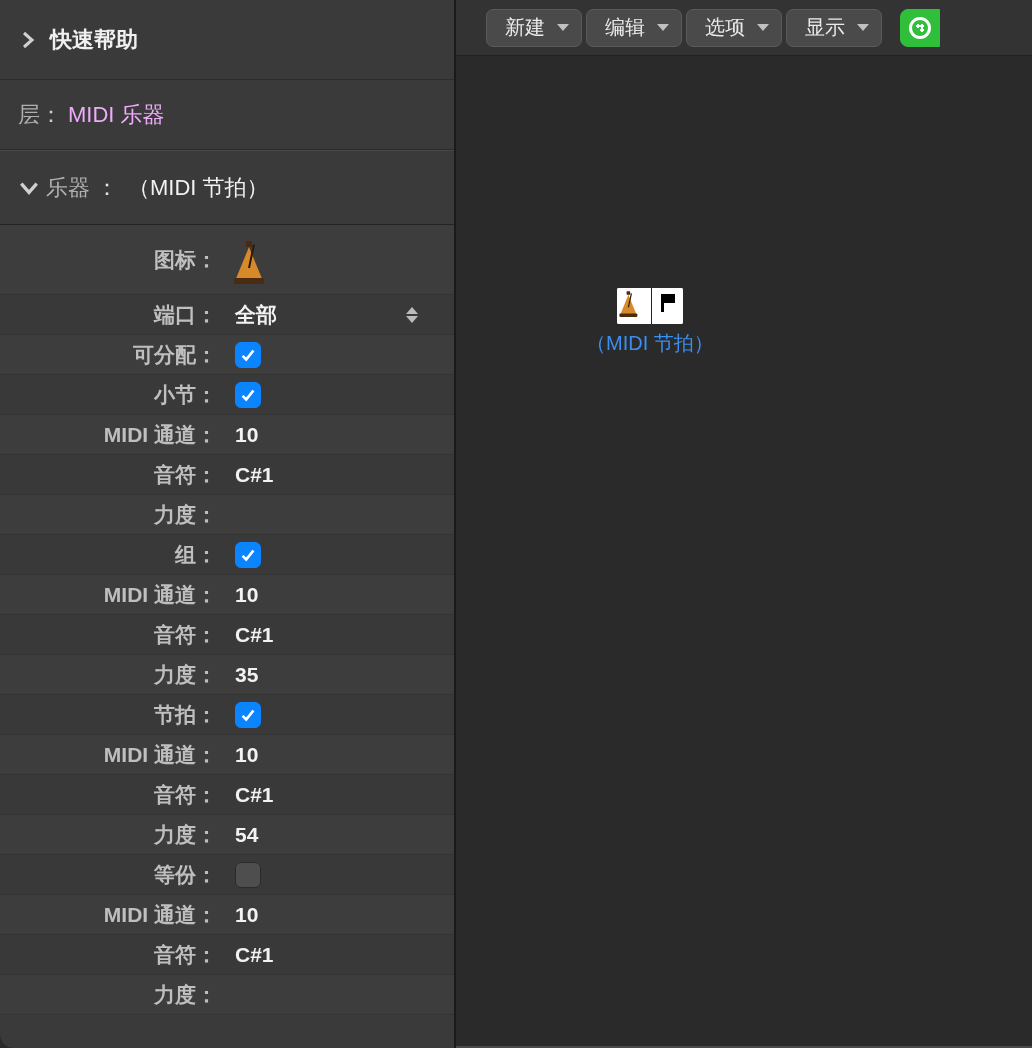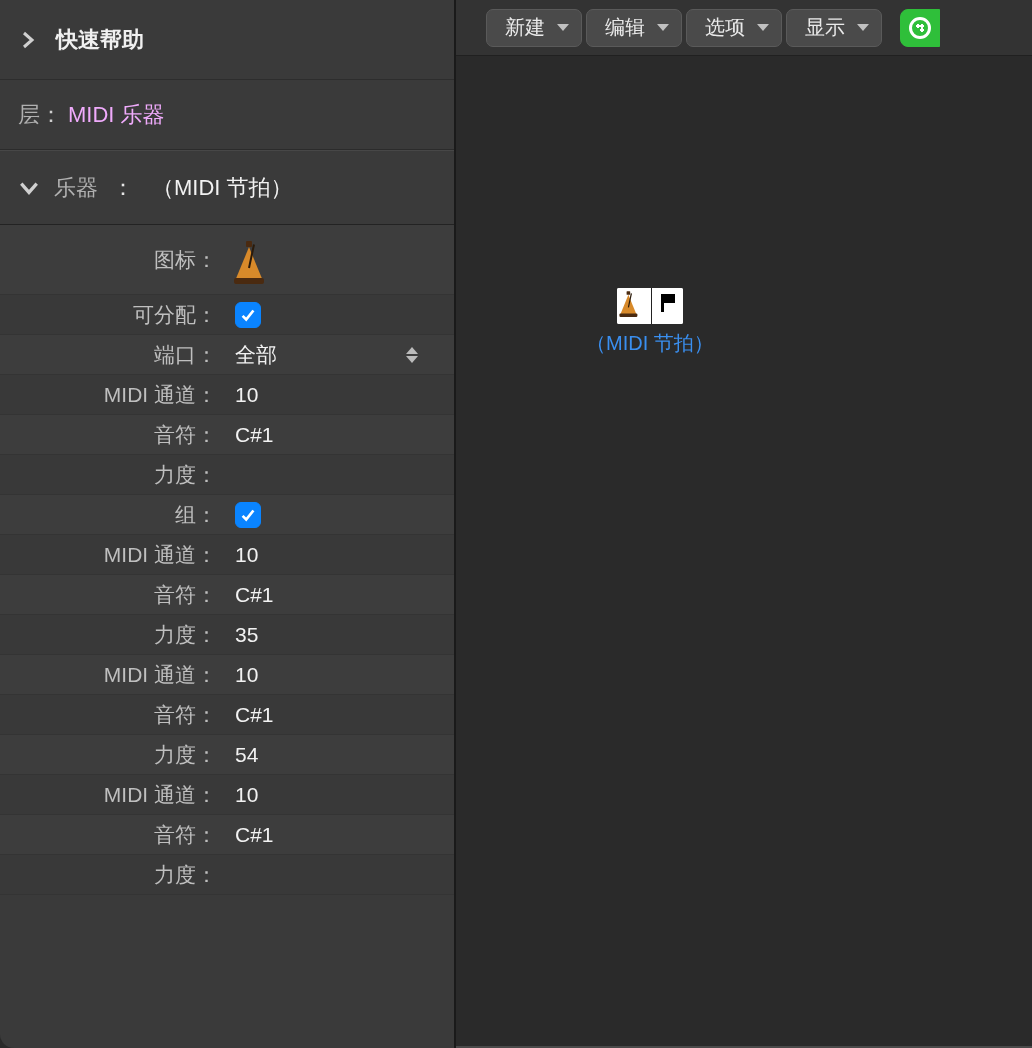--- a/index.html
+++ b/index.html
@@ -1,29 +1,29 @@
 <!DOCTYPE html>
 <html><head>
 <meta charset="utf-8">
 <style>
   * { box-sizing: border-box; margin: 0; padding: 0; }
   html, body { width: 1032px; height: 1048px; overflow: hidden; background: #2a2a2a; font-family: -apple-system, "Helvetica Neue", Arial, sans-serif; color: #e6e6e6; }
   .app { display: flex; width: 100%; height: 100%; }
   .sidebar { width: 456px; height: 100%; background: #3a3a3a; display: flex; flex-direction: column; border-right: 2px solid #1a1a1a; border-radius: 0 0 0 14px; }
-  .sb-header { height: 80px; display: flex; align-items: center; padding: 0 18px; gap: 18px; border-bottom: 1px solid #2d2d2d; }
+  .sb-header { height: 80px; display: flex; align-items: center; padding: 0 18px; gap: 12px; border-bottom: 1px solid #2d2d2d; }
   .sb-header .chev { width: 20px; height: 20px; display:flex; align-items:center; justify-content:center; }
   .sb-header .title { font-size: 22px; font-weight: 600; color: #f0f0f0; }
   .sb-layer { height: 70px; display:flex; align-items:center; padding: 0 18px; font-size: 22px; color:#cfcfcf; border-bottom: 1px solid #2b2b2b; }
   .sb-layer .lbl { color:#b0b0b0; }
   .sb-layer .val { color:#f0abfc; margin-left: 6px; }
-  .sb-instr { height: 75px; display:flex; align-items:center; padding: 0 18px; gap: 14px; font-size: 22px; border-top:1px solid #474747; border-bottom: 1px solid #232323; }
+  .sb-instr { height: 75px; display:flex; align-items:center; padding: 0 18px; gap: 6px; font-size: 22px; border-top:1px solid #474747; border-bottom: 1px solid #232323; }
   .sb-instr .chev { width: 22px; height: 22px; display:flex; align-items:center; justify-content:center;}
   .sb-instr .lbl { color:#b0b0b0; }
   .sb-instr .val { color:#f2f2f2; font-weight:500; margin-left: 4px;}
-  .rows { flex:1; overflow:hidden; }
+  .rows { flex:1; overflow:hidden;font-weight:bold; }
   .row { display:flex; align-items:center; height: 40px; border-bottom: 1px solid #343434; font-size: 21px; }
   .row:nth-child(odd){ background:#3d3d3d; }
   .row:nth-child(even){ background:#393939; }
   .row.iconrow { height: 70px; }
   .row .label { width: 225px; text-align:right; padding-right: 8px; color:#bfbfbf; }
   .row .value { flex:1; padding-left: 10px; color:#f2f2f2; display:flex; align-items:center; }
   .row .label::after{ content:"："; }
   .row.iconrow .label::after{ content:"："; }
   .checkbox { width: 26px; height: 26px; border-radius:6px; background:#0a84ff; border:1px solid #0a84ff; display:flex; align-items:center; justify-content:center; }
   .checkbox.off { background:#4e4e4e; border:1px solid #2a2a2a; }
@@ -100,43 +100,53 @@
           <span class="metronome">
             <span class="body"></span>
               <span class="needle"></span>
               <span class="cap"></span>
               <span class="base"></span>
           </span>
         </span>
       </div>
 
       <div class="row">
-        <span class="label">可分配</span>
-        <span class="value">
-            <span class="checkbox">
-              <svg viewBox="0 0 20 20">
-                <polyline points="4,11 8,15 16,5" style="stroke:#fff;stroke-width:3;fill:none"></polyline>
-              </svg>
-            </span>
-          </span>
-      </div>
-
-      <div class="row">
         <span class="label">端口</span>
         <span class="value">
           <span class="select">
             <span>全部</span>
             <span class="stepper">
                 <span class="tri up"></span>
                 <span class="tri down"></span>
               </span>
           </span>
         </span>
       </div>
 
+      <div class="row">
+        <span class="label">可分配</span>
+        <span class="value">
+            <span class="checkbox">
+              <svg viewBox="0 0 20 20">
+                <polyline points="4,11 8,15 16,5" style="stroke:#fff;stroke-width:3;fill:none"></polyline>
+              </svg>
+            </span>
+          </span>
+      </div>
+
+      <div class="row">
+        <span class="label">小节</span>
+        <span class="value">
+            <span class="checkbox">
+              <svg viewBox="0 0 20 20">
+                <polyline points="4,11 8,15 16,5" style="stroke:#fff;stroke-width:3;fill:none"></polyline>
+              </svg>
+            </span>
+          </span>
+      </div>
 
       <div class="row">
         <span class="label">MIDI 通道</span>
         <span class="value">10</span>
       </div>
       <div class="row">
         <span class="label">音符</span>
         <span class="value">C#1</span>
       </div>
       <div class="row">
@@ -160,34 +170,50 @@
       </div>
       <div class="row">
         <span class="label">音符</span>
         <span class="value">C#1</span>
       </div>
       <div class="row">
         <span class="label">力度</span>
         <span class="value">35</span>
       </div>
 
+      <div class="row">
+        <span class="label">节拍</span>
+        <span class="value">
+            <span class="checkbox">
+              <svg viewBox="0 0 20 20">
+                <polyline points="4,11 8,15 16,5" style="stroke:#fff;stroke-width:3;fill:none"></polyline>
+              </svg>
+            </span>
+          </span>
+      </div>
 
       <div class="row">
         <span class="label">MIDI 通道</span>
         <span class="value">10</span>
       </div>
       <div class="row">
         <span class="label">音符</span>
         <span class="value">C#1</span>
       </div>
       <div class="row">
         <span class="label">力度</span>
         <span class="value">54</span>
       </div>
 
+      <div class="row">
+        <span class="label">等份</span>
+        <span class="value">
+            <span class="checkbox off"></span>
+          </span>
+      </div>
 
       <div class="row">
         <span class="label">MIDI 通道</span>
         <span class="value">10</span>
       </div>
       <div class="row">
         <span class="label">音符</span>
         <span class="value">C#1</span>
       </div>
       <div class="row">

